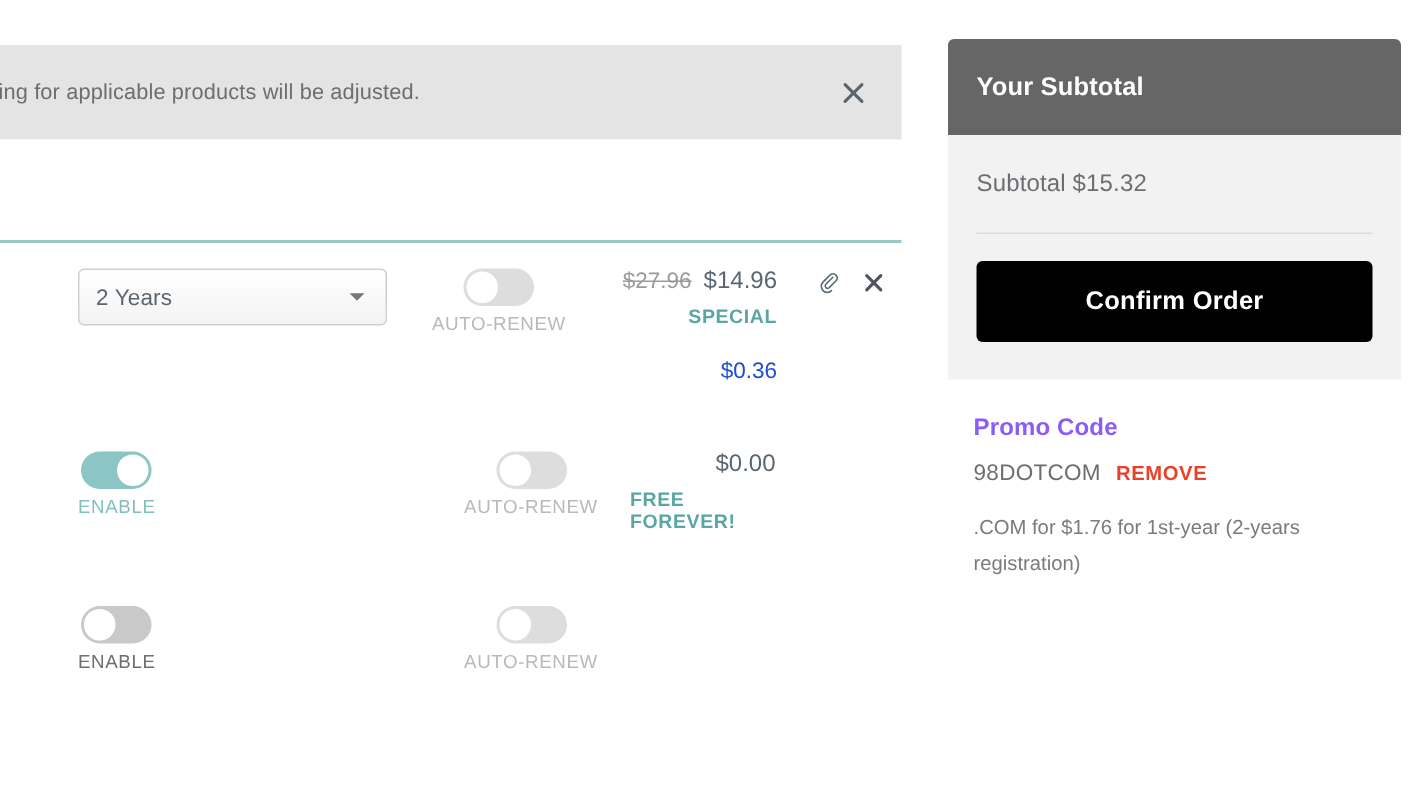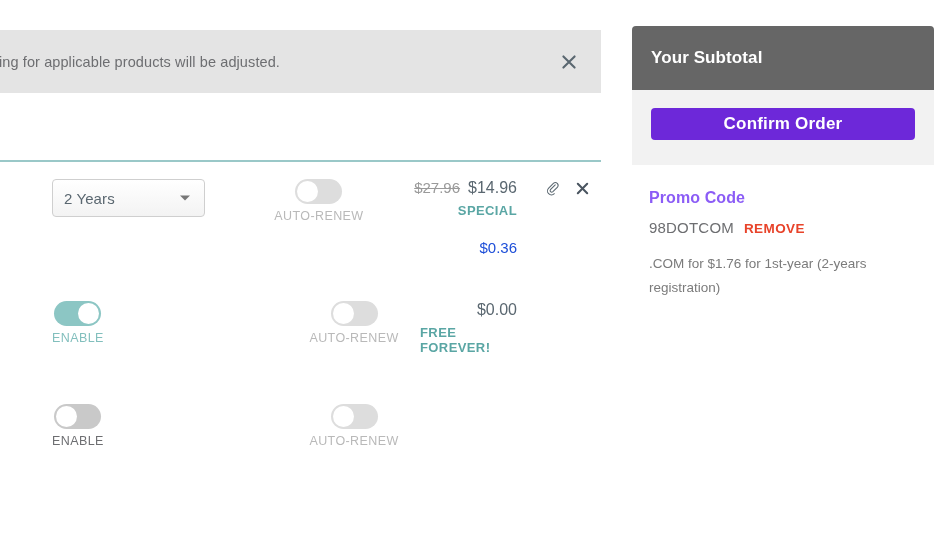--- a/index.html
+++ b/index.html
@@ -88,21 +88,21 @@
   .col-term {
     width: 250px;
     padding-left: 52px;
     display: flex;
     flex-direction: column;
     align-items: flex-start;
   }
 
   .term-select {
     position: relative;
-    width: 153px;
+    width: 206px;
     height: 38px;
     border: 1px solid #cfcfcf;
     border-radius: 4px;
     background: linear-gradient(180deg, #ffffff 0%, #f3f3f3 100%);
     display: flex;
     align-items: center;
     cursor: pointer;
   }
   .term-select .term-label {
     font-size: 15px;
@@ -269,23 +269,23 @@
     letter-spacing: 0.1px;
   }
   .subtotal-divider {
     margin-top: 23px;
     height: 1px;
     background: #dcdcdc;
   }
   .confirm-btn {
     display: block;
     width: 264px;
-    height: 32px;
+    height: 54px;
     margin: 18px auto 25px auto;
-    background: #6d28d9;
+    background: #000000;
     border: none;
     border-radius: 4px;
     color: #ffffff;
     font-family: "Liberation Sans", sans-serif;
     font-size: 17px;
     font-weight: bold;
     letter-spacing: 0.2px;
     cursor: pointer;
   }
 
@@ -435,20 +435,24 @@
 
     </div>
   </div>
 
   <div class="sidebar">
 
     <div class="subtotal-card">
       <div class="subtotal-head">
         <span class="subtotal-head-title">Your Subtotal</span>
       </div>
+      <div class="subtotal-body">
+        <span class="subtotal-amount">Subtotal $15.32</span>
+        <div class="subtotal-divider"></div>
+      </div>
       <button class="confirm-btn">Confirm Order</button>
     </div>
 
     <div class="promo-block">
       <div class="promo-title">Promo Code</div>
       <div class="promo-row">
         <span class="promo-code">98DOTCOM</span>
         <span class="promo-remove">REMOVE</span>
       </div>
       <div class="promo-desc">.COM for $1.76 for 1st-year (2-years registration)</div>

